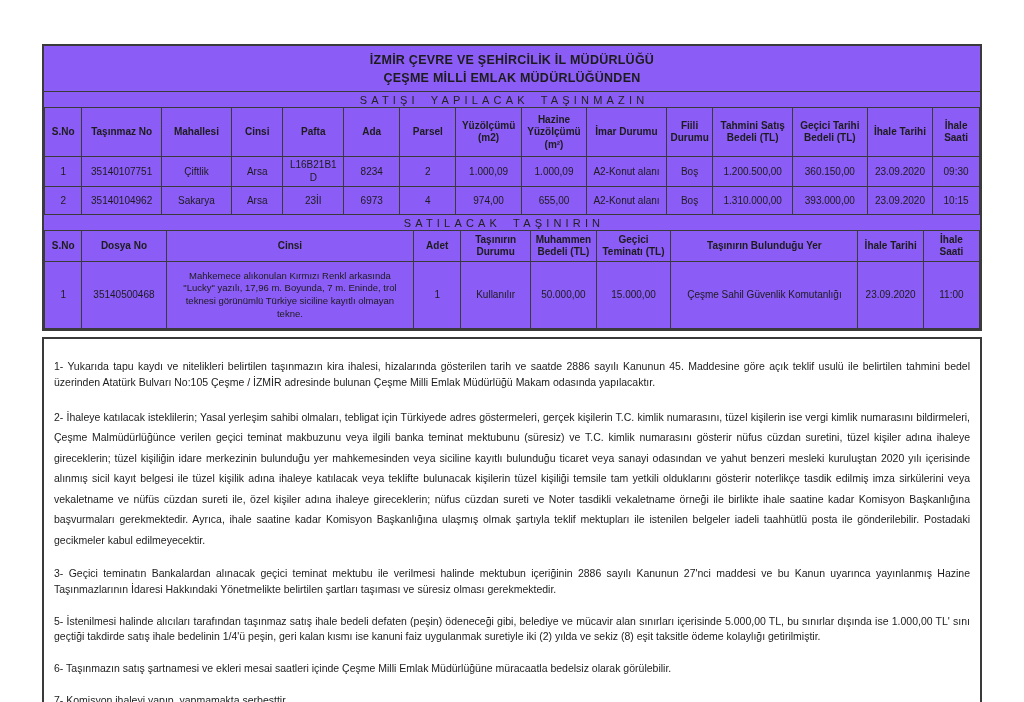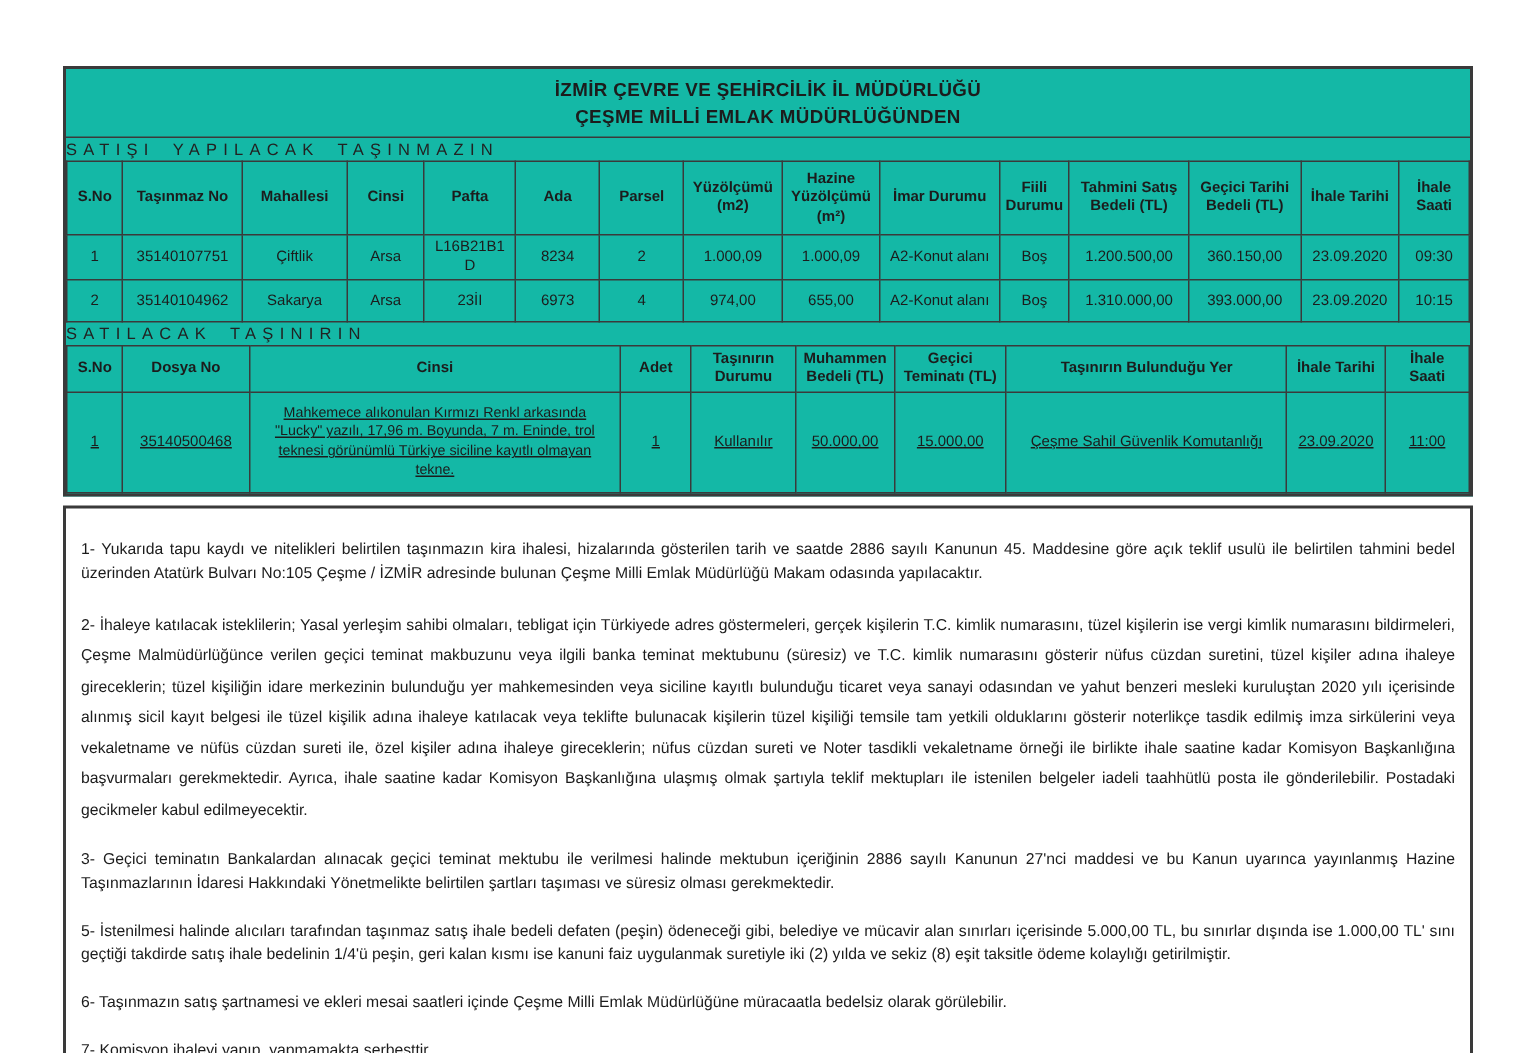--- a/index.html
+++ b/index.html
@@ -9,35 +9,35 @@
     color:#1c1c1c;
     -webkit-font-smoothing:antialiased;
   }
   .sheet{
     position:relative;
     width:940px;
     margin:44px auto 0 auto;
   }
   .main-box{
     border:2px solid #3a3a3a;
-    background:#14b8a6;
+    background:#8b5cf6;
   }
   .title-block{
     text-align:center;
     padding:5px 0 4px 0;
     border-bottom:1.5px solid #3a3a3a;
   }
   .title-line{
     font-size:12.5px;
     font-weight:bold;
     letter-spacing:0.02em;
     line-height:1.45;
   }
   .section-heading{
-    text-align:left;
+    text-align:center;
     font-size:11px;
     letter-spacing:0.38em;
     word-spacing:0.45em;
     padding:2px 16px 1px 0;
     color:#222;
   }
   table{
     width:100%;
     border-collapse:collapse;
     table-layout:fixed;
@@ -51,21 +51,21 @@
     line-height:1.25;
     overflow:hidden;
     word-wrap:break-word;
   }
   th{font-weight:bold;}
   table.t1{border-top:1.5px solid #3a3a3a;}
   table.t1 th{height:44px;}
   table.t1 td{height:23px;}
   table.t2{border-top:1.5px solid #3a3a3a;}
   table.t2 th{height:26px;}
-  table.t2 td{height:60px;text-decoration:underline;}
+  table.t2 td{height:60px;}
   td.desc{font-size:9.5px;line-height:1.35;padding:3px 8px;}
   .notes-box{
     margin-top:6px;
     border:2px solid #3a3a3a;
     padding:4px 10px 6px 10px;
     background:#fff;
   }
   .notes-box p{
     margin:16px 0;
     font-size:10.5px;

